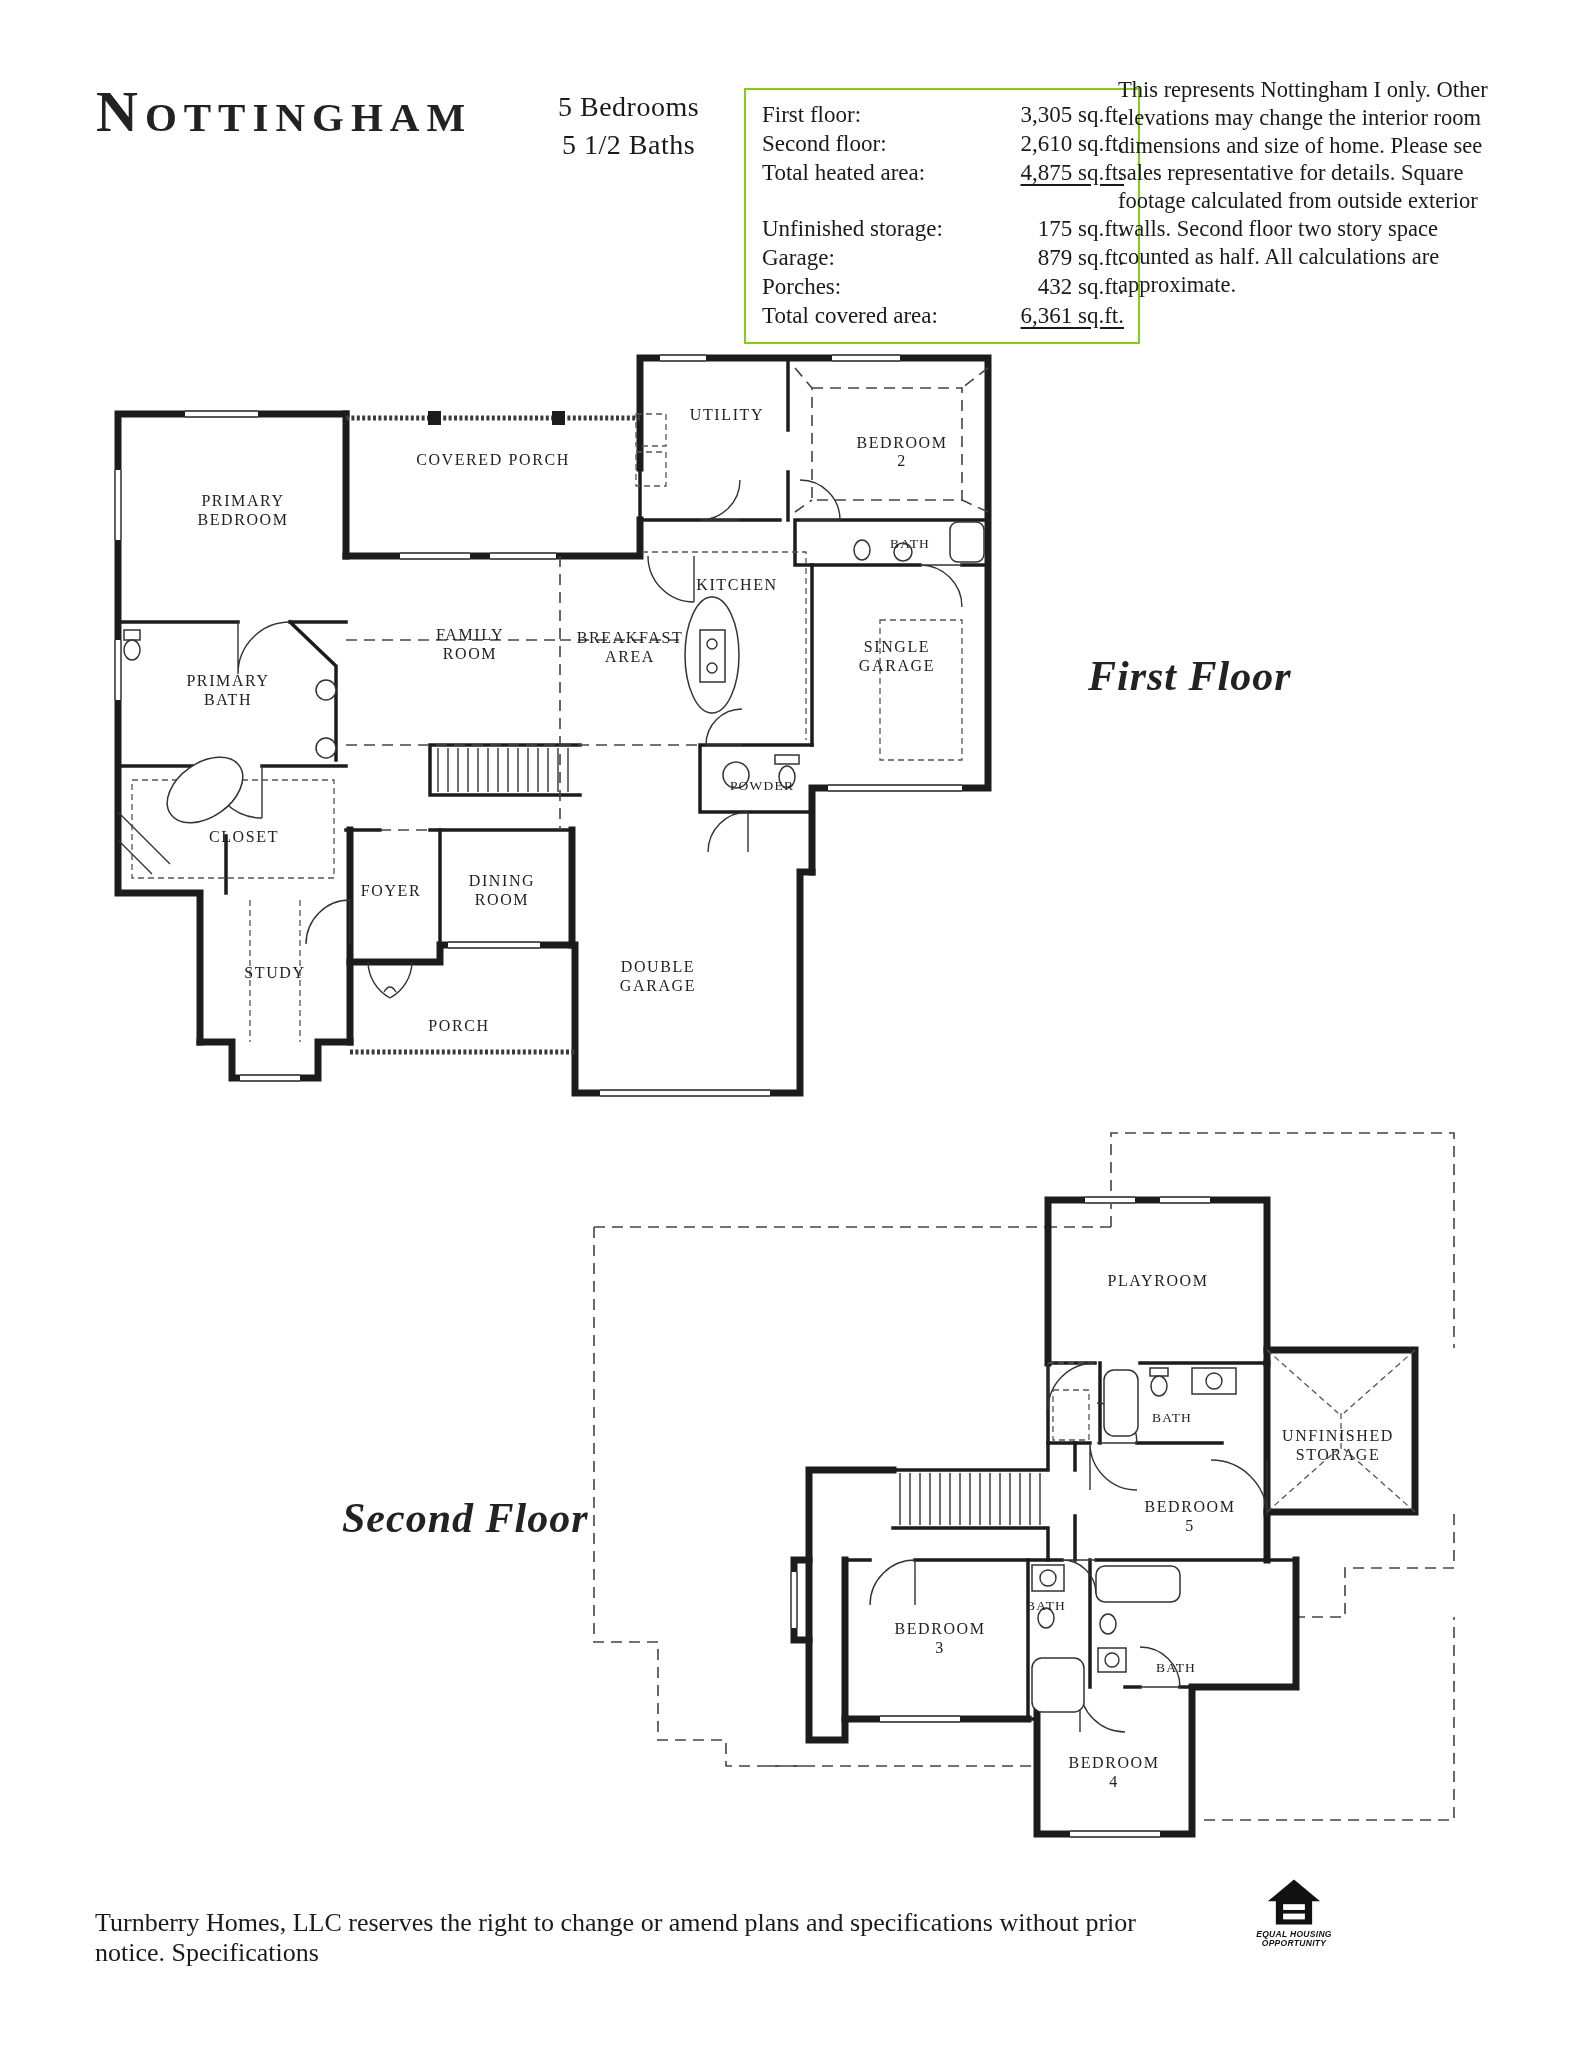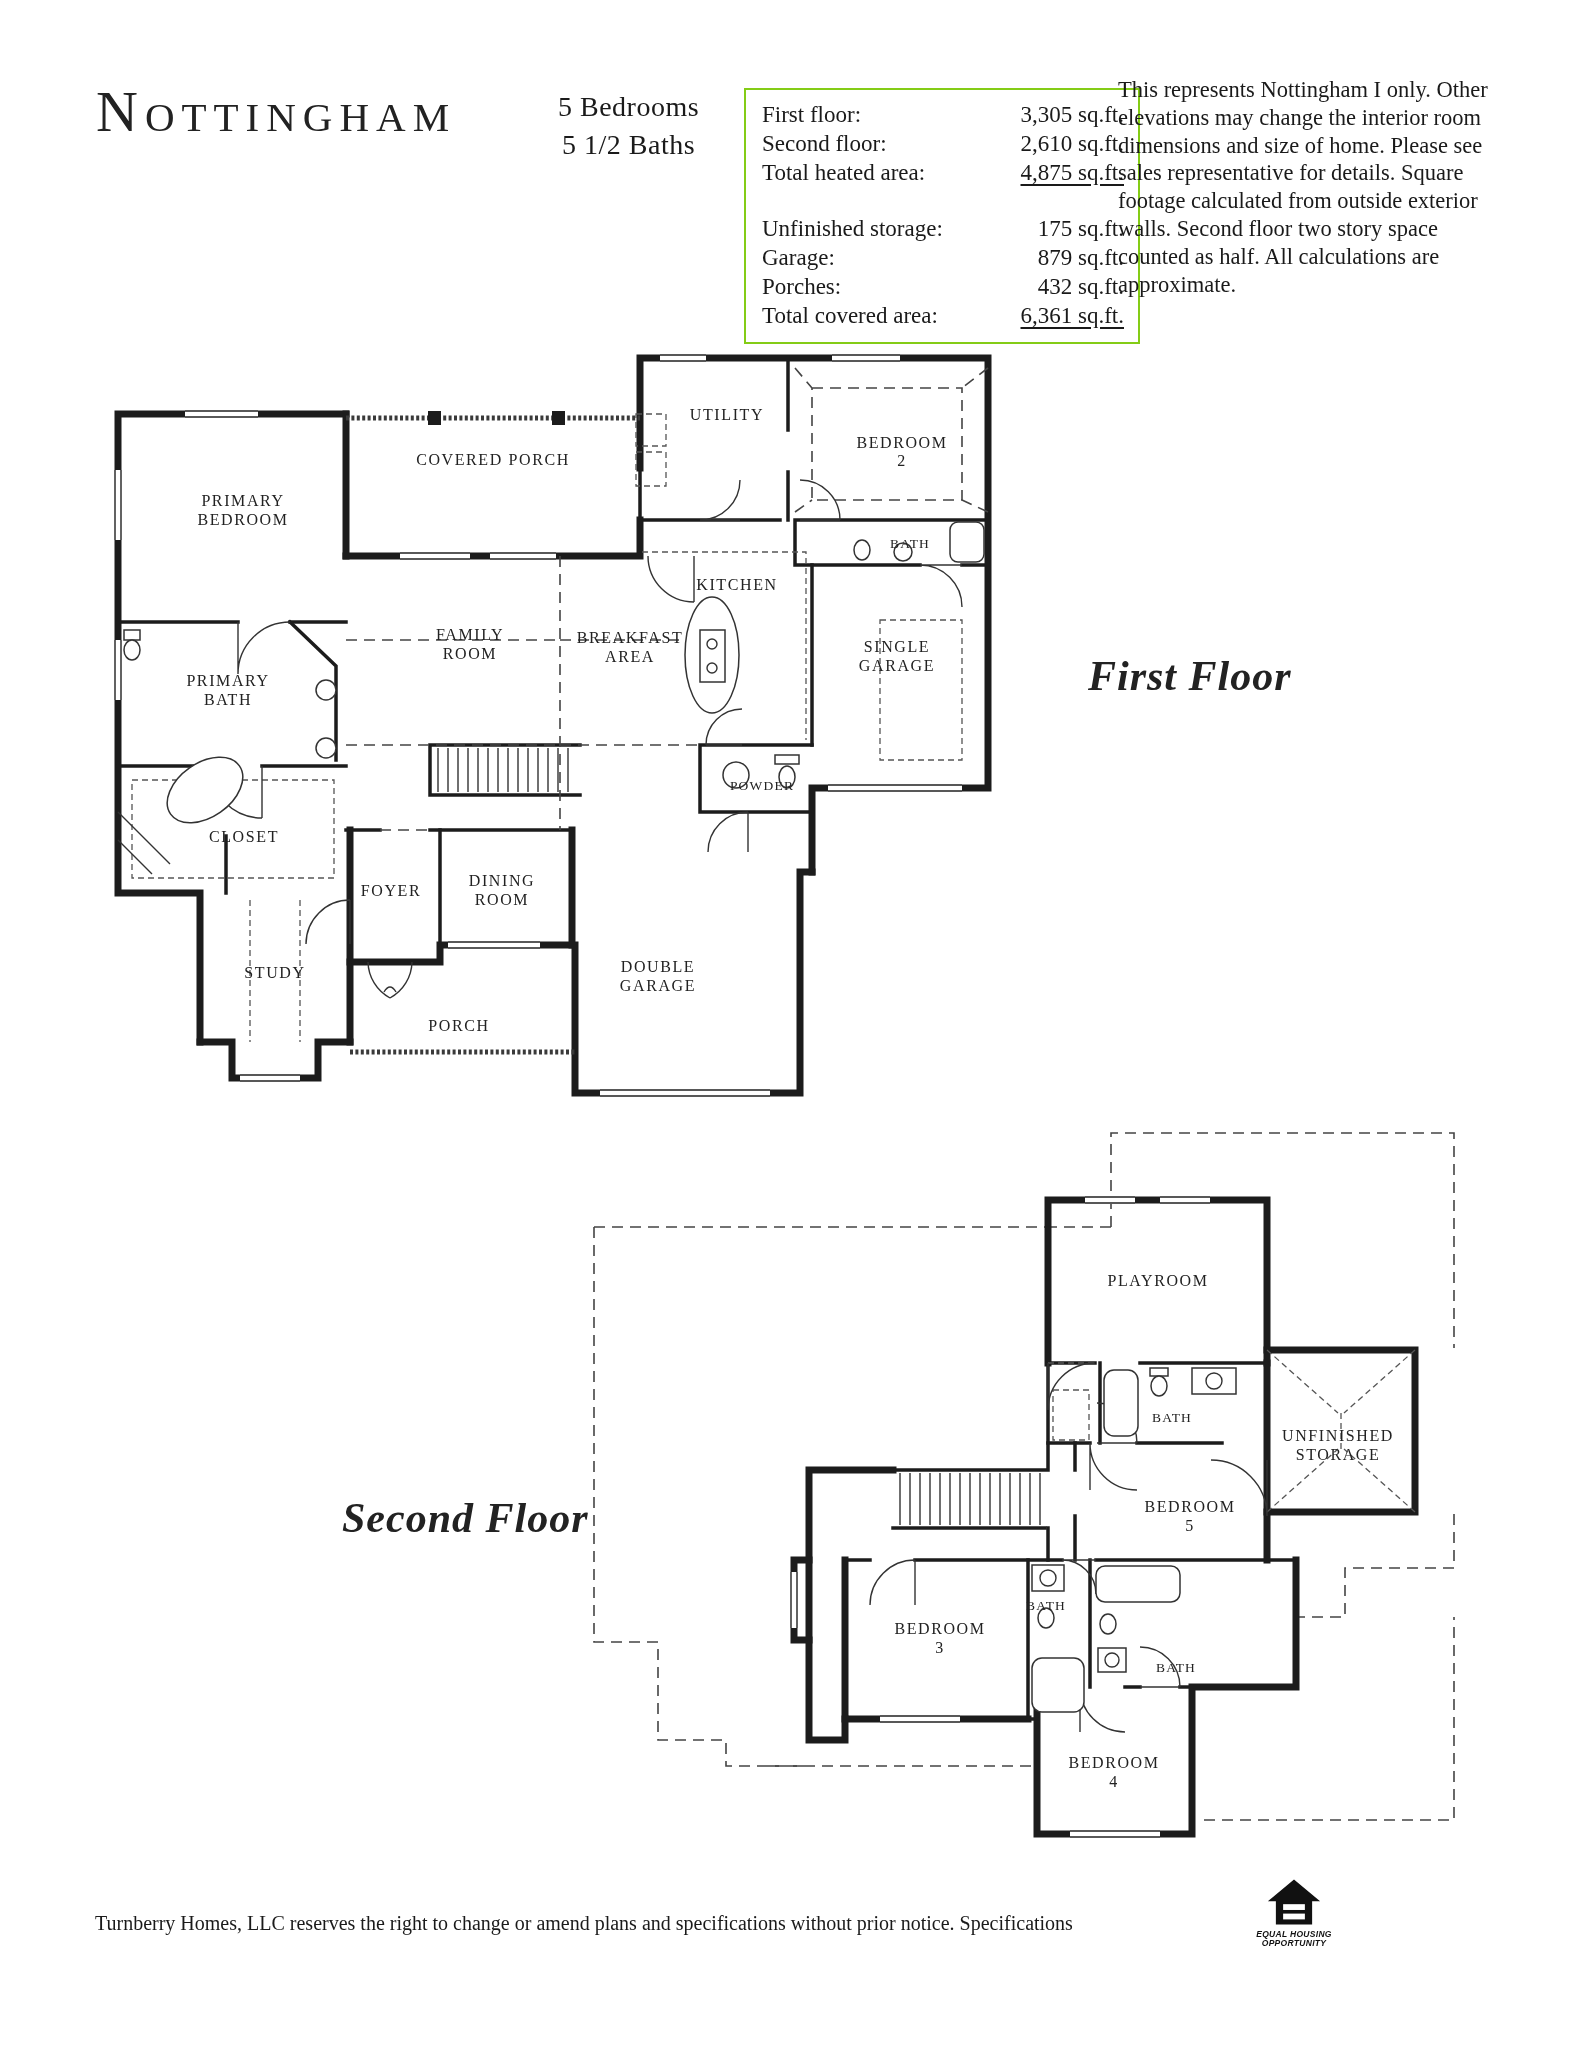--- a/index.html
+++ b/index.html
@@ -1,21 +1,21 @@
 <!DOCTYPE html>
 <html><head>
 <meta charset="utf-8">
 <style>
   html,body{margin:0;padding:0;background:#e8e8e8;}
   .page{position:relative;width:1583px;height:2048px;background:#ffffff;margin:0 auto;
         font-family:"Liberation Serif",serif;color:#1a1a1a;overflow:hidden;}
   .abs{position:absolute;}
 
   
-  .title{left:96px;top:78px;font-size:58px;font-weight:400;font-variant:small-caps;
+  .title{left:96px;top:78px;font-size:58px;font-weight:700;font-variant:small-caps;
          letter-spacing:7px;color:#222;text-align:center;}
   .bedbath{left:558px;top:88px;font-size:28px;line-height:38px;letter-spacing:.5px;text-align:center;}
   .statbox{left:744px;top:88px;width:362px;border:2px solid #84cc16;padding:10px 14px 12px 16px;
            font-size:23px;line-height:29px;}
   .srow{display:flex;justify-content:space-between;}
   .srow .v{text-align:right;}
   .tot .v, .tot .l{ }
   .tot .v{text-decoration:underline;text-underline-offset:4px;margin-left:44px;}
   .spacer{height:27px;}
   .disclaimer{left:1118px;top:76px;width:396px;font-size:22.5px;line-height:27.8px;}
@@ -31,21 +31,21 @@
   .w3{stroke:#1c1c1c;stroke-width:3.5;fill:none;stroke-linecap:square;}
   .hatchw{stroke:#3a3a3a;stroke-width:5;fill:none;stroke-dasharray:3 2.4;}
   .dash{stroke:#444;stroke-width:1.6;fill:none;stroke-dasharray:11 7;}
   .dashsm{stroke:#555;stroke-width:1.3;fill:none;stroke-dasharray:6 4;}
   .thin{stroke:#333;stroke-width:1.4;fill:none;}
   .glyph{stroke:#333;stroke-width:1.5;fill:#fff;}
   .win{stroke:#fff;stroke-width:8;fill:none;}
   .winl{stroke:#222;stroke-width:1.4;fill:none;}
 
   
-  .footer{left:95px;top:1908px;width:1060px;font-size:20px;line-height:30px;}
+  .footer{left:95px;top:1908px;width:1060px;font-size:26px;line-height:30px;}
 
   
   .eho{left:1248px;top:1878px;width:92px;text-align:center;font-style:italic;}
   .eho .txt{font-family:"Liberation Sans",sans-serif;font-size:8.5px;font-weight:bold;
             line-height:9px;letter-spacing:.3px;color:#111;}
   .hg{left:1336px;top:1840px;width:170px;font-family:"Liberation Sans",sans-serif;color:#111;}
   .hg .pb{margin-left:38px;font-size:15px;font-weight:800;line-height:14px;letter-spacing:.2px;}
   .hg .big{font-size:43px;font-weight:900;line-height:37px;letter-spacing:-1px;
            transform:scaleX(.9);transform-origin:left;}
 </style>

